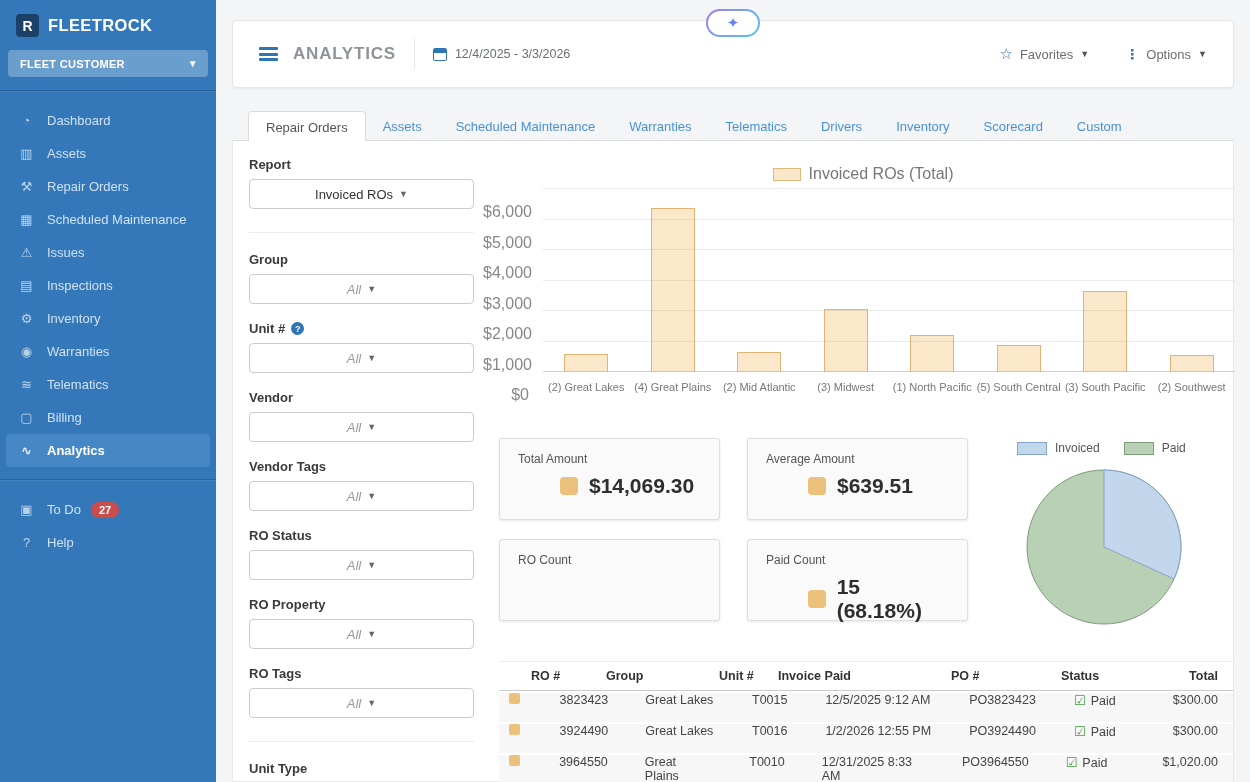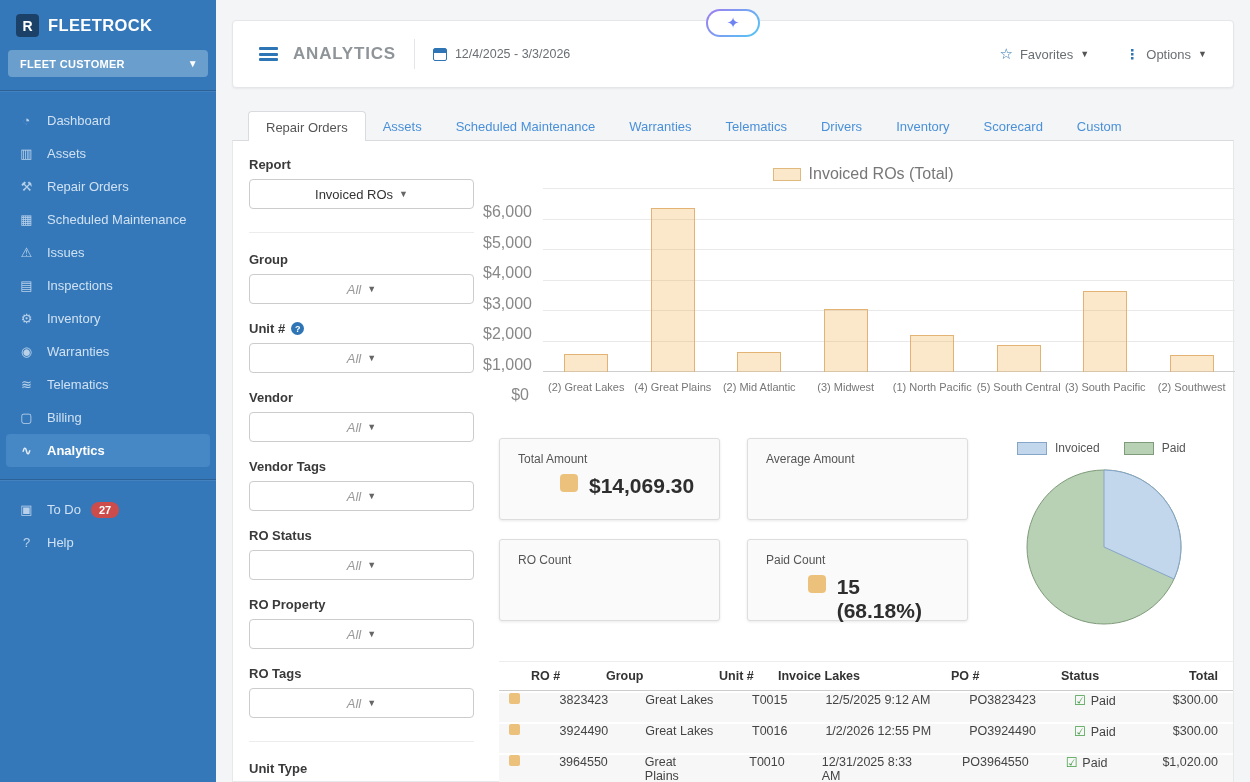--- a/index.html
+++ b/index.html
@@ -73,21 +73,21 @@
   .bars { position:absolute; left:0; right:0; bottom:0; top:0; display:flex; }
   .bar-slot { flex:1; position:relative; }
   .bar { position:absolute; bottom:0; left:50%; transform:translateX(-50%); width:44px; background:rgba(243,178,84,.3); border:1px solid rgba(224,173,108,.9); border-bottom:none; }
   .xlabels { display:flex; margin-left:52px; margin-top:9px; }
   .xlabel { flex:1; text-align:center; font-size:11px; color:#777; white-space:nowrap; }
 
   
   .stats-grid { position:absolute; left:266px; top:297px; display:grid; grid-template-columns:221px 221px; grid-column-gap:27px; grid-row-gap:19px; }
   .stat-card { height:82px; background:#fafafa; border:1px solid #ddd; border-radius:3px; box-shadow:0 1px 3px rgba(0,0,0,.09); padding:13px 18px; }
   .stat-label { font-size:12px; color:#555; }
-  .stat-val-row { display:flex; margin-top:8px; gap:11px;padding-left:42px; }
+  .stat-val-row { display:flex; align-items:center; margin-top:8px; gap:11px;padding-left:42px; }
   .stat-swatch { width:18px; height:18px; background:#ecc17c; border-radius:4px; }
   .stat-value { font-size:21px; font-weight:bold; color:#2e2e2e; }
 
   
   .pie-wrap { position:absolute; left:784px; top:300px; width:218px; }
   .pie-legend { display:flex; justify-content:flex-start; gap:24px; margin-bottom:6px; }
   .pie-legend-item { display:flex; align-items:center; gap:8px; font-size:12px; color:#555; }
   .pie-sw { width:30px; height:13px; border:1px solid; }
 
   
@@ -367,20 +367,24 @@
     <div class="stats-grid" id="stats-grid">
         <div class="stat-card">
           <div class="stat-label">Total Amount</div>
           <div class="stat-val-row">
             <div class="stat-swatch"></div>
             <div class="stat-value">$14,069.30</div>
           </div>
         </div>
         <div class="stat-card">
           <div class="stat-label">Average Amount</div>
+          <div class="stat-val-row">
+            <div class="stat-swatch"></div>
+            <div class="stat-value">$639.51</div>
+          </div>
         </div>
         <div class="stat-card">
           <div class="stat-label">RO Count</div>
         </div>
         <div class="stat-card">
           <div class="stat-label">Paid Count</div>
           <div class="stat-val-row">
             <div class="stat-swatch"></div>
             <div class="stat-value">15 (68.18%)</div>
           </div>
@@ -403,21 +407,21 @@
           <path d="M 87 86 L 87 9 A 77 77 0 0 1 157.0 118.0 Z" fill="#c2d6ec" stroke="#86a6c9"></path>
         </svg>
     </div>
 
     <div class="ro-table">
       <div class="t-head" id="table-head">
           <div class="c-sw"></div>
           <div class="c-ro">RO #</div>
           <div class="c-group">Group</div>
           <div class="c-unit">Unit #</div>
-          <div class="c-date">Invoice Lakes</div>
+          <div class="c-date">Invoice Paid</div>
           <div class="c-po">PO #</div>
           <div class="c-status">Status</div>
           <div class="c-total">Total</div>
         </div>
       <div id="table-body">
           <div class="t-row">
             <div class="c-sw">
               <div class="row-swatch"></div>
             </div>
             <div class="c-ro">3823423</div>

